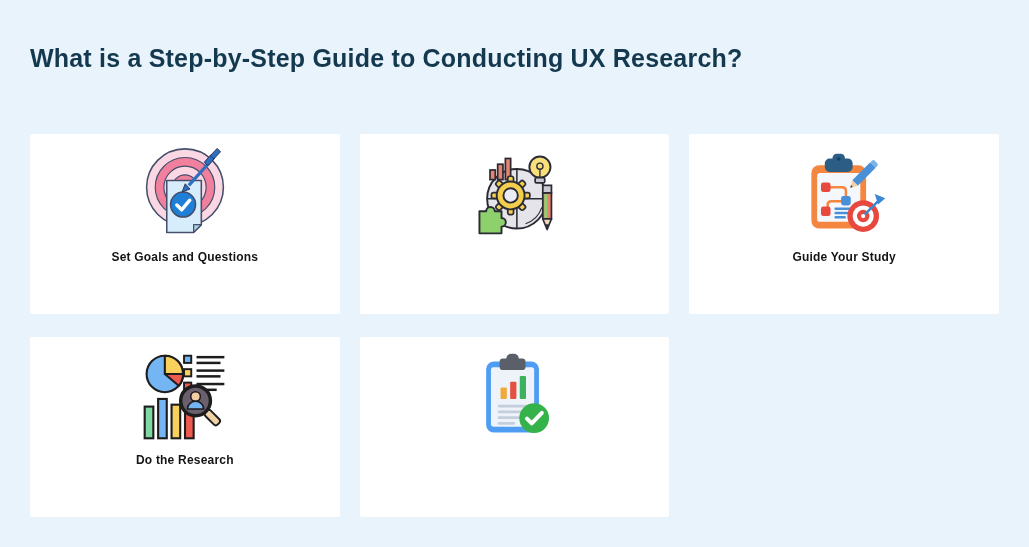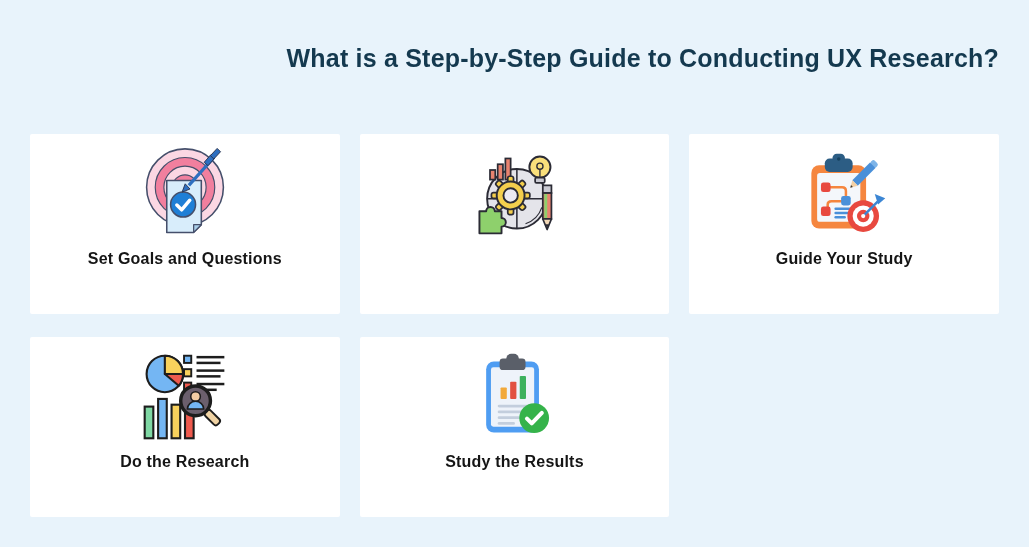--- a/index.html
+++ b/index.html
@@ -2,35 +2,35 @@
 <html><head>
 <meta charset="utf-8">
 <style>
   html,body { margin:0; padding:0; background:#e8f3fb; }
   .page {
     position:relative; width:1029px; height:547px; overflow:hidden;
     background:#e8f3fb; box-sizing:border-box; padding:44px 30px 0;
     font-family:"Liberation Sans", sans-serif;
   }
   .title {
-    margin:0; text-align:right; font-size:25px; font-weight:700;
+    margin:0; text-align:left; font-size:25px; font-weight:700;
     color:#14394f; letter-spacing:0.2px; line-height:1.15;
   }
   .grid {
     margin-top:61px; display:grid; grid-template-columns:repeat(3,1fr);
     column-gap:20px; row-gap:23px;
   }
   .card {
     background:#ffffff; height:180px; border-radius:2px;
     display:flex; flex-direction:column; align-items:center;
   }
   .icon { margin-top:12px; width:96px; height:96px; }
   .icon svg { width:100%; height:100%; display:block; }
   .label {
-    margin-top:8px; font-size:16px; font-weight:600; color:#151515;
+    margin-top:8px; font-size:12px; font-weight:600; color:#151515;
     letter-spacing:0.2px; white-space:nowrap;
   }
 </style>
 </head>
 <body>
 
 <div class="page">
   <h1 class="title">What is a Step-by-Step Guide to Conducting UX Research?</h1>
 
   <div class="grid">
@@ -181,18 +181,17 @@
           <rect x="46" y="34" width="6.5" height="18" rx="1" fill="#e25141"></rect>
           <rect x="56" y="28" width="6.5" height="24" rx="1" fill="#3db15e"></rect>
           <rect x="33" y="58" width="32" height="3" rx="1.5" fill="#c3cedd"></rect>
           <rect x="33" y="64" width="32" height="3" rx="1.5" fill="#c3cedd"></rect>
           <rect x="33" y="70" width="24" height="3" rx="1.5" fill="#c3cedd"></rect>
           <rect x="33" y="76" width="18" height="3" rx="1.5" fill="#c3cedd"></rect>
           <circle cx="71" cy="72" r="15.5" fill="#35b34a"></circle>
           <path d="M63.5,72.5 L68.5,77.5 L79,66.5" fill="none" stroke="#ffffff" stroke-width="4.2" stroke-linecap="round" stroke-linejoin="round"></path>
         </svg>
       </div>
-      <div class="label">Study the Results</div>
     </div>
 
 
   </div>
 </div>
 
 </body></html>

